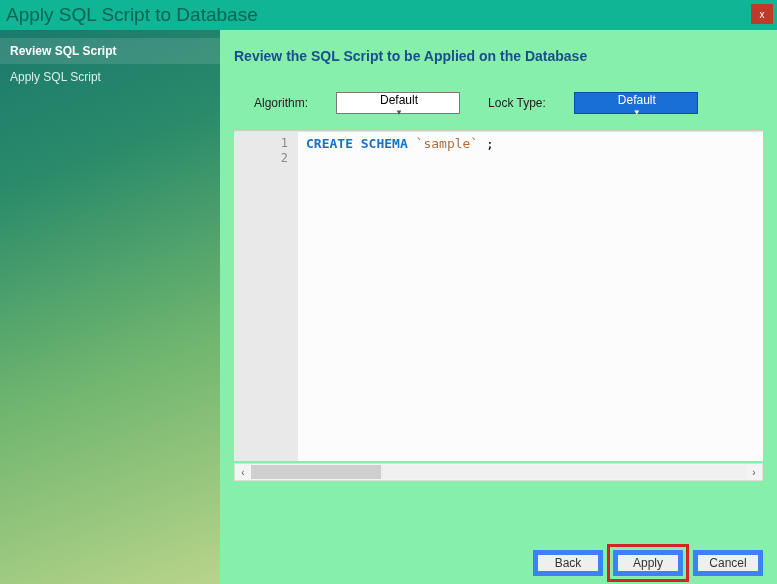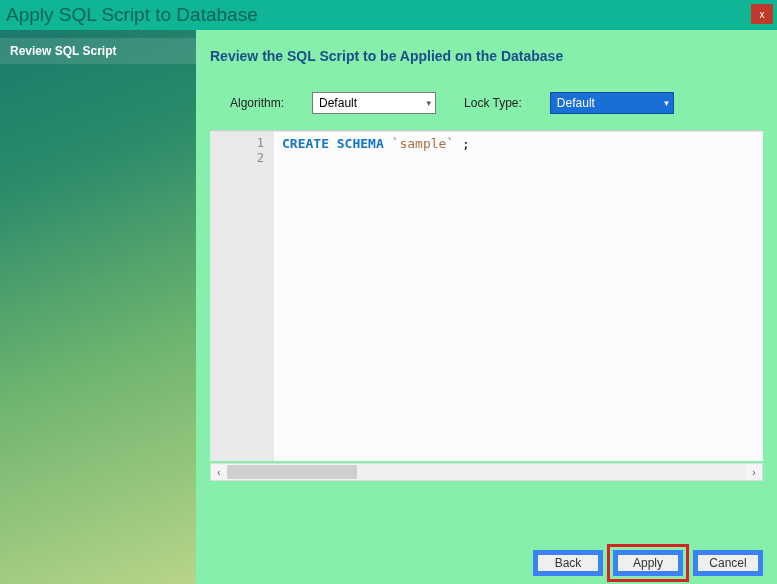--- a/index.html
+++ b/index.html
@@ -26,21 +26,21 @@
     right: 4px; top: 4px;
     width: 22px; height: 20px;
     background: #c0392b;
     color: #fff;
     display: flex; align-items: center; justify-content: center;
     font-size: 10px;
     cursor: pointer;
   }
   .body { display: flex; height: 554px; }
   .sidebar {
-    width: 196px;
+    width: 220px;
     background: linear-gradient(160deg, #1a7a6c 0%, #2a8a6a 25%, #6fb56f 60%, #b8d48a 100%);
     padding: 8px 0;
   }
   .sidebar-item {
     padding: 6px 10px;
     color: #d8f0e8;
     font-size: 12px;
     cursor: pointer;
   }
   .sidebar-item.active {
@@ -72,20 +72,21 @@
   }
   .field-label { font-size: 12px; color: #222; }
   .combo {
     width: 124px; height: 22px;
     border: 1px solid #7a7a7a;
     background: #fff;
     display: flex; align-items: center; justify-content: space-between;
     padding: 0 4px 0 6px;
     font-size: 12px;
     cursor: pointer;
+    flex-direction: column;
   }
   .combo.selected {
     background: #1a6fd6;
     color: #fff;
     border: 1px solid #0d4ea6;
   }
   .combo-arrow { font-size: 9px; color: #555; }
   .combo.selected .combo-arrow { color: #fff; }
   .divider { border: none; border-top: 1px solid #ccc; margin: 8px 0 0 0; }
   .editor-wrap {
@@ -170,20 +171,23 @@
   <span class="titlebar-text">Apply SQL Script to Database</span>
   <div class="close-btn">
     <span>x</span>
   </div>
 </div>
 
 <div class="body">
   <div class="sidebar">
     <div class="sidebar-item active">
       <span>Review SQL Script</span>
+    </div>
+    <div class="sidebar-item">
+      <span>Apply SQL Script</span>
     </div>
   </div>
 
   <div class="main">
     <div class="heading">Review the SQL Script to be Applied on the Database</div>
 
     <div class="ddl-section">
       <div class="ddl-row">
         <span class="field-label">Algorithm:</span>
         <div class="combo">

